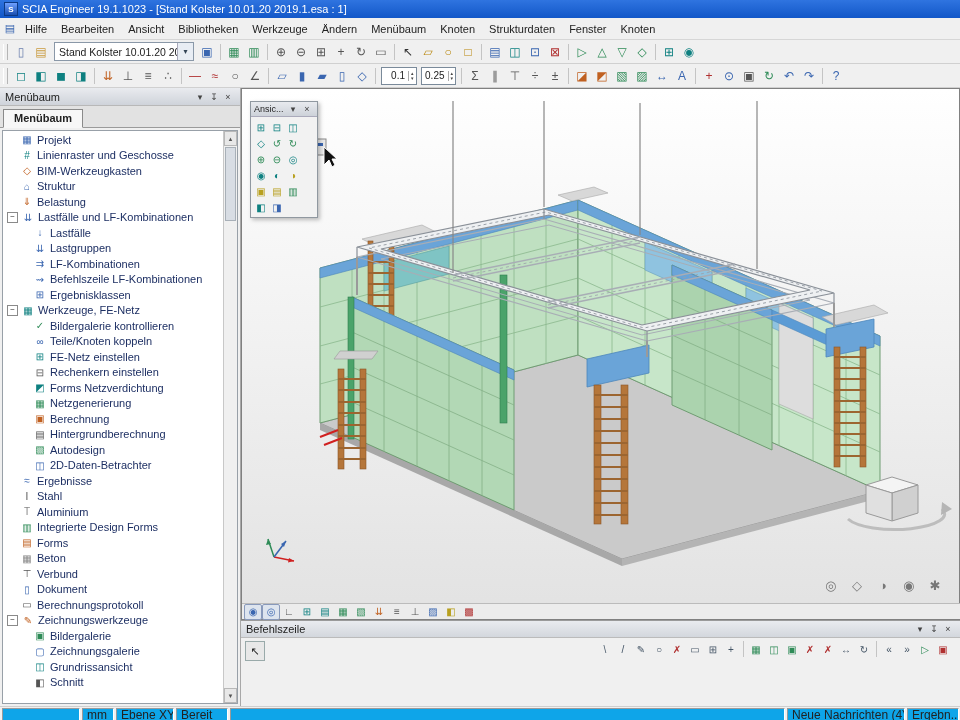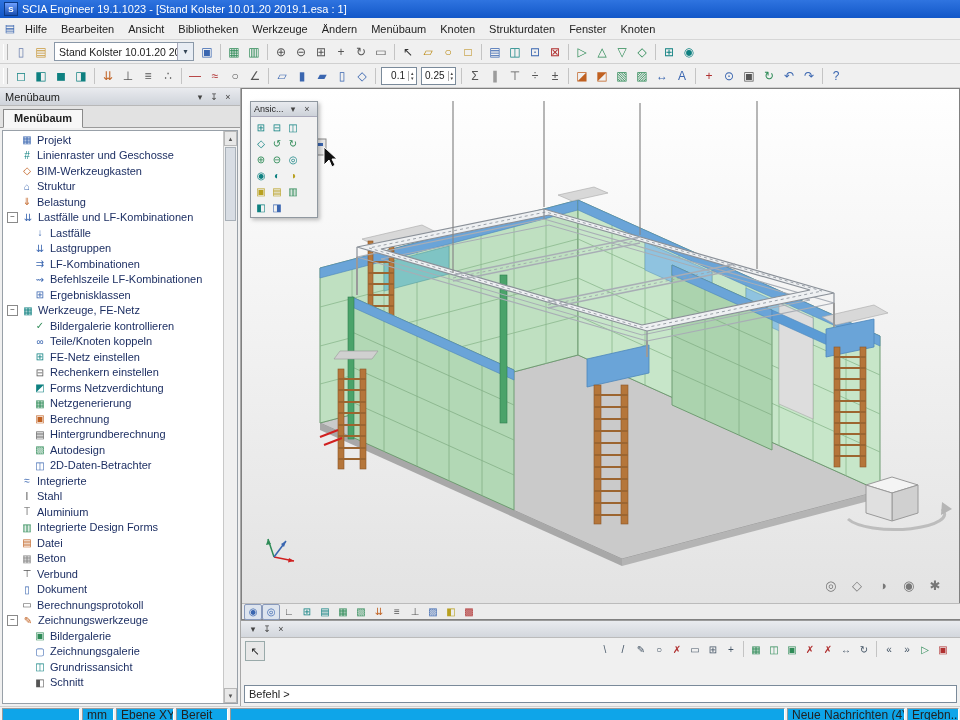--- a/index.html
+++ b/index.html
@@ -349,41 +349,41 @@
               <span class="tlabel">Autodesign</span>
             </div>
             <div class="trow" style="padding-left: 17px;">
               <span style="width: 13px; flex: 0 0 auto;"></span>
               <span class="tico" style="color: rgb(58, 102, 176);">◫</span>
               <span class="tlabel">2D-Daten-Betrachter</span>
             </div>
             <div class="trow" style="padding-left: 4px;">
               <span style="width: 13px; flex: 0 0 auto;"></span>
               <span class="tico" style="color: rgb(58, 102, 176);">≈</span>
-              <span class="tlabel">Integrierte</span>
+              <span class="tlabel">Ergebnisse</span>
             </div>
             <div class="trow" style="padding-left: 4px;">
               <span style="width: 13px; flex: 0 0 auto;"></span>
               <span class="tico" style="color: rgb(85, 85, 85);">I</span>
               <span class="tlabel">Stahl</span>
             </div>
             <div class="trow" style="padding-left: 4px;">
               <span style="width: 13px; flex: 0 0 auto;"></span>
               <span class="tico" style="color: rgb(136, 136, 136);">T</span>
               <span class="tlabel">Aluminium</span>
             </div>
             <div class="trow" style="padding-left: 4px;">
               <span style="width: 13px; flex: 0 0 auto;"></span>
               <span class="tico" style="color: rgb(46, 139, 87);">▥</span>
               <span class="tlabel">Integrierte Design Forms</span>
             </div>
             <div class="trow" style="padding-left: 4px;">
               <span style="width: 13px; flex: 0 0 auto;"></span>
               <span class="tico" style="color: rgb(192, 96, 32);">▤</span>
-              <span class="tlabel">Datei</span>
+              <span class="tlabel">Forms</span>
             </div>
             <div class="trow" style="padding-left: 4px;">
               <span style="width: 13px; flex: 0 0 auto;"></span>
               <span class="tico" style="color: rgb(136, 136, 136);">▦</span>
               <span class="tlabel">Beton</span>
             </div>
             <div class="trow" style="padding-left: 4px;">
               <span style="width: 13px; flex: 0 0 auto;"></span>
               <span class="tico" style="color: rgb(85, 85, 85);">⊤</span>
               <span class="tlabel">Verbund</span>
@@ -605,20 +605,21 @@
               <span class="tbtn" style="color: rgb(85, 85, 85);">⊥</span>
               <span class="tbtn" style="color: rgb(58, 102, 176);">▨</span>
               <span class="tbtn" style="color: rgb(184, 160, 32);">◧</span>
               <span class="tbtn" style="color: rgb(176, 48, 48);">▩</span>
             </div>
         </div>
       </div>
 
       <div class="cmdpanel">
         <div class="cmd-header">
+          <span class="title">Befehlszeile</span>
           <span class="dock-btn">▾</span>
           <span class="dock-btn">↧</span>
           <span class="dock-btn">×</span>
         </div>
         <div class="cmd-minibtn">
           <span>↖</span>
         </div>
         <div class="cmd-toolbar">
             <span class="tbtn" style="color: rgb(68, 85, 102);">\</span>
             <span class="tbtn" style="color: rgb(68, 85, 102);">/</span>
@@ -635,23 +636,20 @@
             <span class="tbtn" style="color: rgb(176, 48, 48);">✗</span>
             <span class="tbtn" style="color: rgb(176, 48, 48);">✗</span>
             <span class="tbtn" style="color: rgb(68, 85, 102);">↔</span>
             <span class="tbtn" style="color: rgb(68, 85, 102);">↻</span>
             <div class="tsep"></div>
             <span class="tbtn" style="color: rgb(68, 85, 102);">«</span>
             <span class="tbtn" style="color: rgb(68, 85, 102);">»</span>
             <span class="tbtn" style="color: rgb(46, 139, 87);">▷</span>
             <span class="tbtn" style="color: rgb(176, 48, 48);">▣</span>
           </div>
-        <div class="cmd-input">
-          <span>Befehl &gt;</span>
-        </div>
       </div>
 
     </div>
   </div>
 
   <div class="statusbar" id="status-row">
       <div class="seg" style="width: 78px;"></div>
       <div class="seg" style="width: 32px;">mm</div>
       <div class="seg" style="width: 58px;">Ebene XY</div>
       <div class="seg" style="width: 52px;">Bereit</div>

